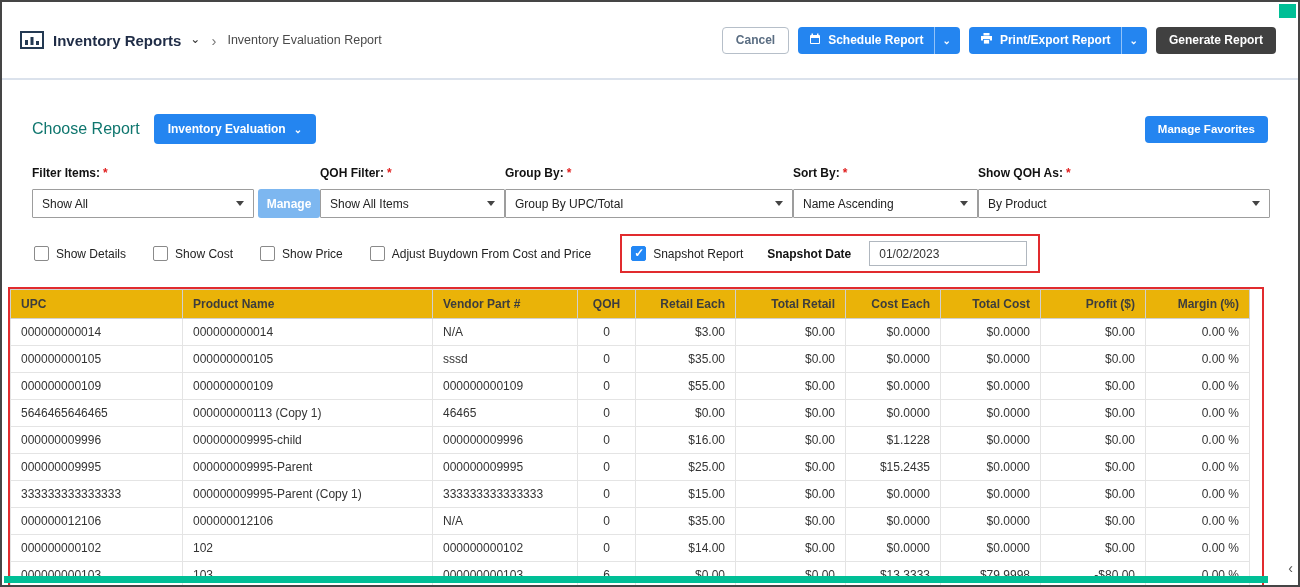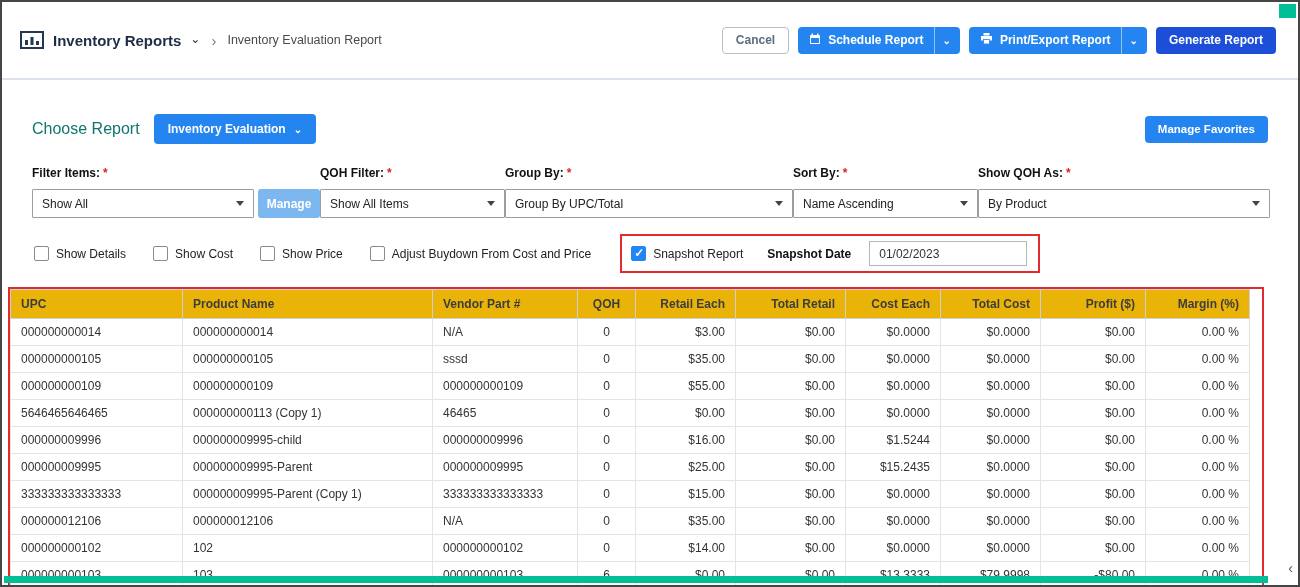--- a/index.html
+++ b/index.html
@@ -15,21 +15,21 @@
   .title-chev{font-size:12px;color:#333;margin-top:-3px;cursor:pointer;}
   .crumb-sep{font-size:15px;color:#777;margin:0 2px;}
   .breadcrumb{font-size:12.5px;color:#4a4a4a;}
   .topbar-right{display:flex;align-items:center;gap:9px;}
   .btn{display:inline-flex;align-items:center;height:27px;border-radius:4px;font-size:12px;cursor:pointer;border:1px solid transparent;white-space:nowrap;}
   .btn-cancel{background:#fff;border:1px solid #b6bfc9;color:#5a6d82;padding:0 13px;font-weight:bold;}
   .btn-blue{background:#2485f0;color:#fff;font-weight:bold;}
   .split-main{display:flex;align-items:center;gap:7px;padding:0 10px;}
   .split-sep{width:1px;height:27px;background:rgba(255,255,255,.5);}
   .split-chev{padding:0 8px;font-size:10px;cursor:pointer;}
-  .btn-generate{background:#1d4ed8;color:#fff;font-weight:bold;padding:0 12px;}
+  .btn-generate{background:#404040;color:#fff;font-weight:bold;padding:0 12px;}
   .divider{height:2px;background:#dbe2ec;}
 
   
   .choose-row{display:flex;align-items:center;margin:34px 30px 0 30px;}
   .choose-label{font-size:16px;font-weight:normal;color:#0f766e;}
   .btn-choose{height:30px;padding:0 13px;margin-left:14px;gap:8px;border-radius:4px;}
   .btn-choose .chev{font-size:10px;}
   .btn-favorites{height:27px;padding:0 12px;margin-left:auto;font-size:11.5px;}
 
   
@@ -284,21 +284,21 @@
             <td class="c8">$0.00</td>
             <td class="c9">0.00 %</td>
           </tr>
           <tr>
             <td class="c0">000000009996</td>
             <td class="c1">000000009995-child</td>
             <td class="c2">000000009996</td>
             <td class="c3">0</td>
             <td class="c4">$16.00</td>
             <td class="c5">$0.00</td>
-            <td class="c6">$1.5244</td>
+            <td class="c6">$1.1228</td>
             <td class="c7">$0.0000</td>
             <td class="c8">$0.00</td>
             <td class="c9">0.00 %</td>
           </tr>
           <tr>
             <td class="c0">000000009995</td>
             <td class="c1">000000009995-Parent</td>
             <td class="c2">000000009995</td>
             <td class="c3">0</td>
             <td class="c4">$25.00</td>

